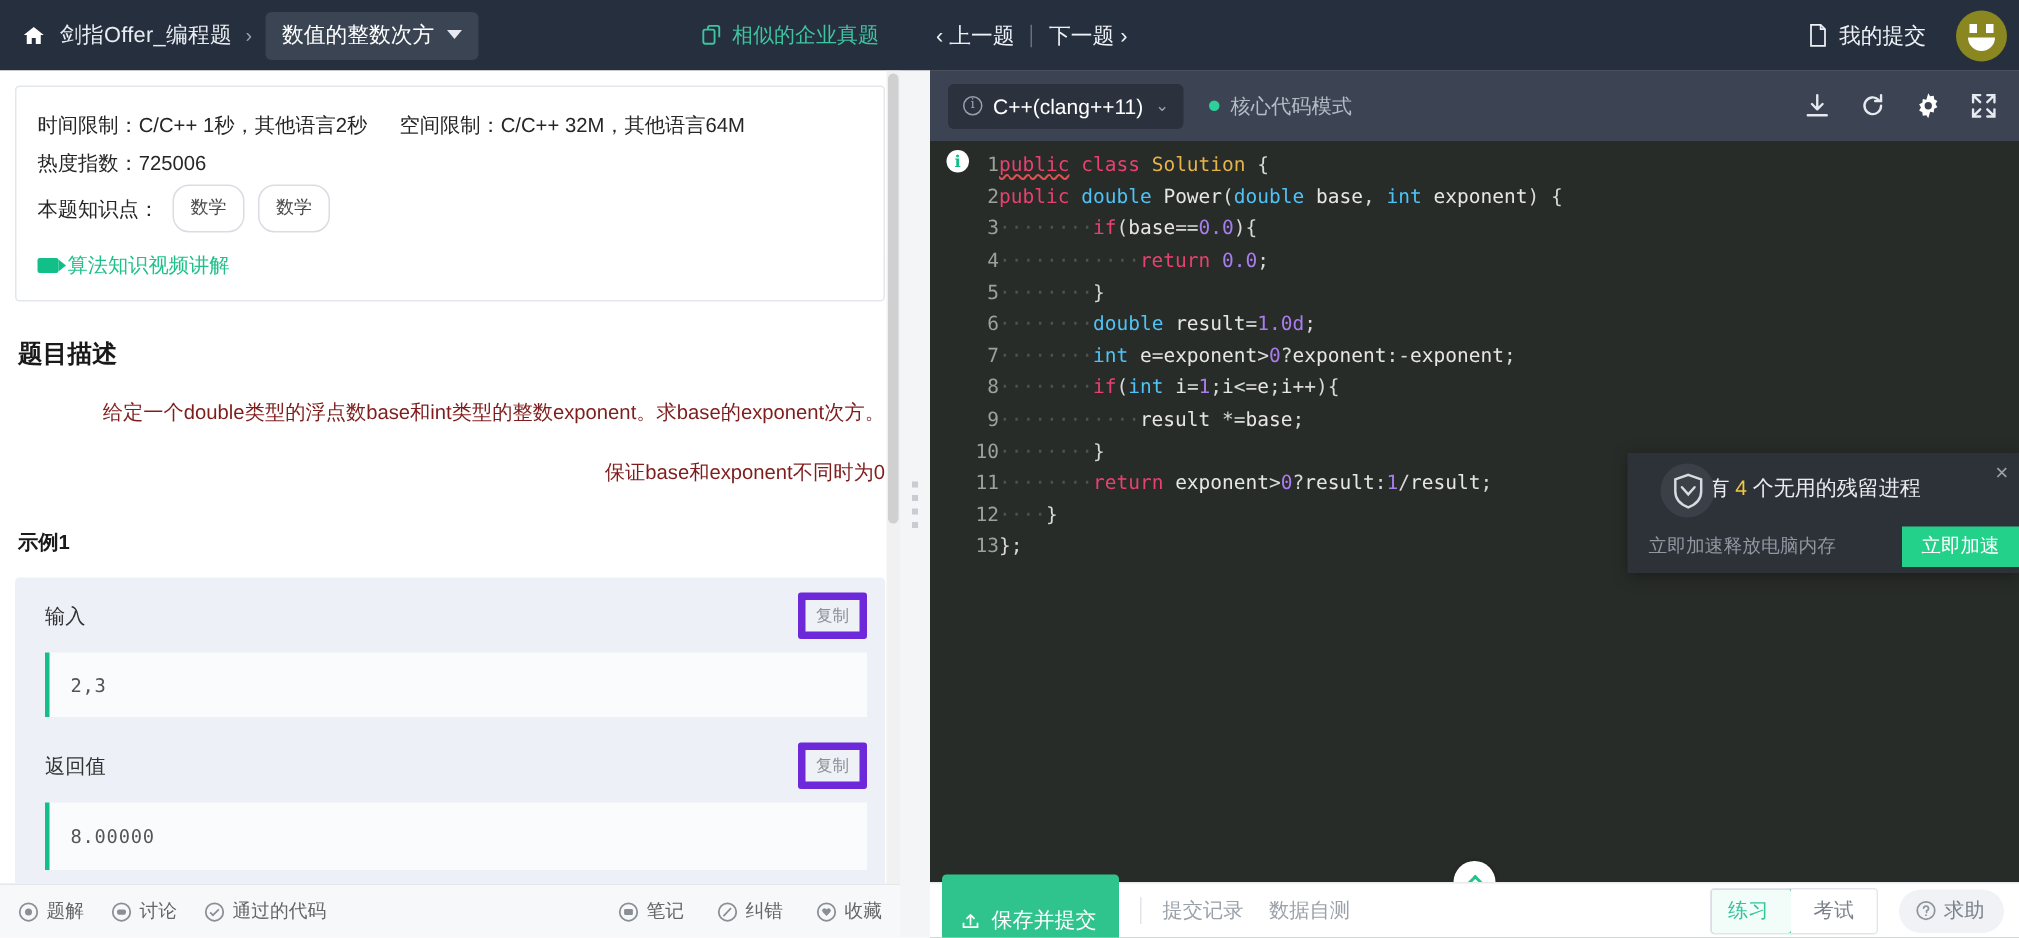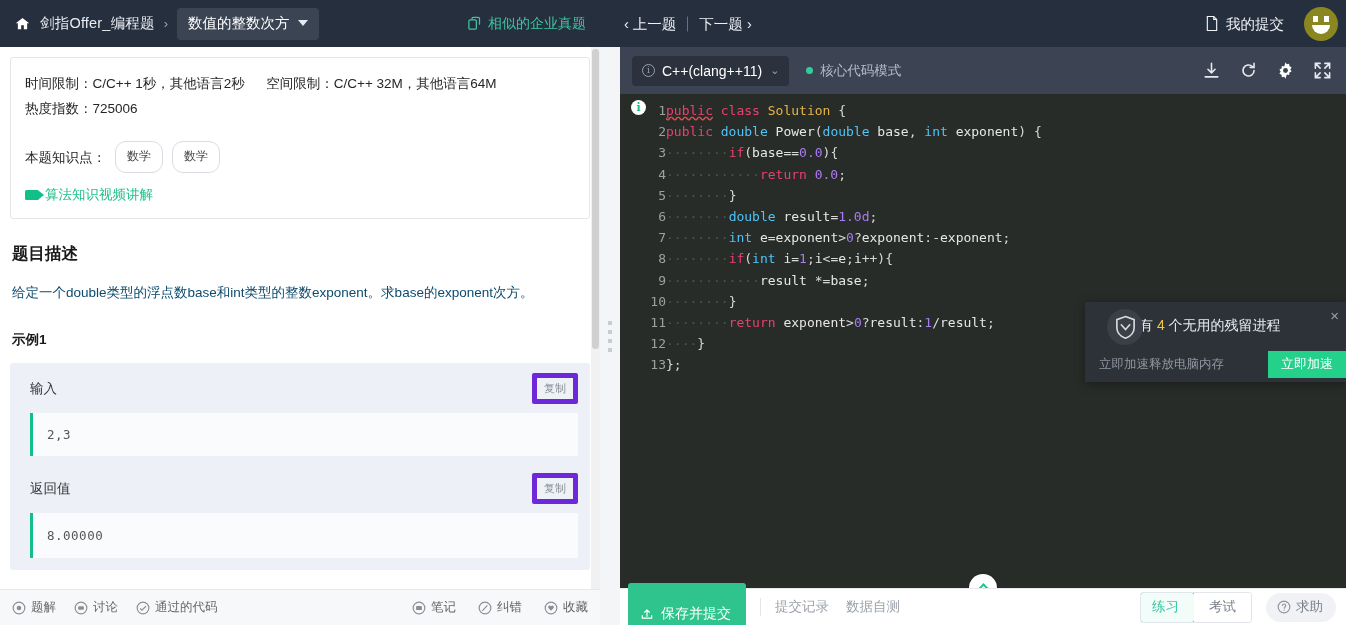--- a/index.html
+++ b/index.html
@@ -68,42 +68,42 @@
   
   .left { width: 600px; min-width: 600px; background: #fff; display: flex; flex-direction: column; position: relative; }
   .left-scroll { flex: 1; overflow: hidden; padding: 10px 10px 0 10px; position: relative; }
 
   .infobox {
     border: 1px solid #e3e6eb; border-radius: 3px;
     padding: 13px 14px 14px 14px; background: #fff;
   }
   .infoline { font-size: 13.5px; color: #262626; line-height: 25px; }
   .infoline .gap { display: inline-block; width: 14px; }
-  .tagrow { display: flex; align-items: center; gap: 9px; margin-top: 20px; }
+  .tagrow { display: flex; align-items: center; gap: 9px; margin-top: 2px; }
   .tagrow .lbl { font-size: 13.5px; color: #262626; }
   .tag {
     border: 1px solid #d9dde3; border-radius: 11px;
     font-size: 12px; color: #4a4a4a; padding: 2px 11px 3px 11px;
     background: #fff; cursor: pointer;
   }
   .videolink {
     margin-top: 13px; display: flex; align-items: center; gap: 6px;
     color: #20c08a; font-size: 13.5px; cursor: pointer;
   }
   .cam {
     width: 14px; height: 10px; background: #13bf89; border-radius: 1.5px; position: relative;
   }
   .cam:after {
     content: ""; position: absolute; right: -5px; top: 1px;
     border-top: 4px solid transparent; border-bottom: 4px solid transparent;
     border-left: 5px solid #13bf89;
   }
 
   .sec-title { font-size: 16.5px; font-weight: bold; color: #1a1a1a; margin: 24px 0 0 2px; }
-  .para { font-size: 13.5px; color: #0c4a6e; line-height: 24px; margin: 16px 0 0 2px; }
+  .para { font-size: 13.5px; color: #7f1d1d; line-height: 24px; margin: 16px 0 0 2px; text-align: right; }
   .ex-title { font-size: 13.5px; font-weight: bold; color: #1a1a1a; margin: 26px 0 0 2px; }
 
   .iocard { background: #edf1f7; border-radius: 3px; margin-top: 14px; padding: 10px 12px 12px 20px; }
   .iohead { display: flex; align-items: center; justify-content: space-between; }
   .iolabel { font-size: 13.5px; color: #333; }
   .copybtn {
     border: 5px solid #6d28d9; background: #eef1f6; border-radius: 2px;
     font-size: 11px; color: #8a9099; padding: 3px 7px; cursor: pointer;
   }
   .iobody {
@@ -319,20 +319,21 @@
             <span class="tag">数学</span>
           </div>
           <div class="videolink">
             <span class="cam"></span>
             <span>算法知识视频讲解</span>
           </div>
         </div>
 
         <div class="sec-title">题目描述</div>
         <div class="para">给定一个double类型的浮点数base和int类型的整数exponent。求base的exponent次方。</div>
+        <div class="para">保证base和exponent不同时为0</div>
         <div class="ex-title">示例1</div>
 
         <div class="iocard">
           <div class="iohead">
             <span class="iolabel">输入</span>
             <span class="copybtn">复制</span>
           </div>
           <div class="iobody">2,3</div>
 
           <div class="iohead" style="margin-top:17px">

